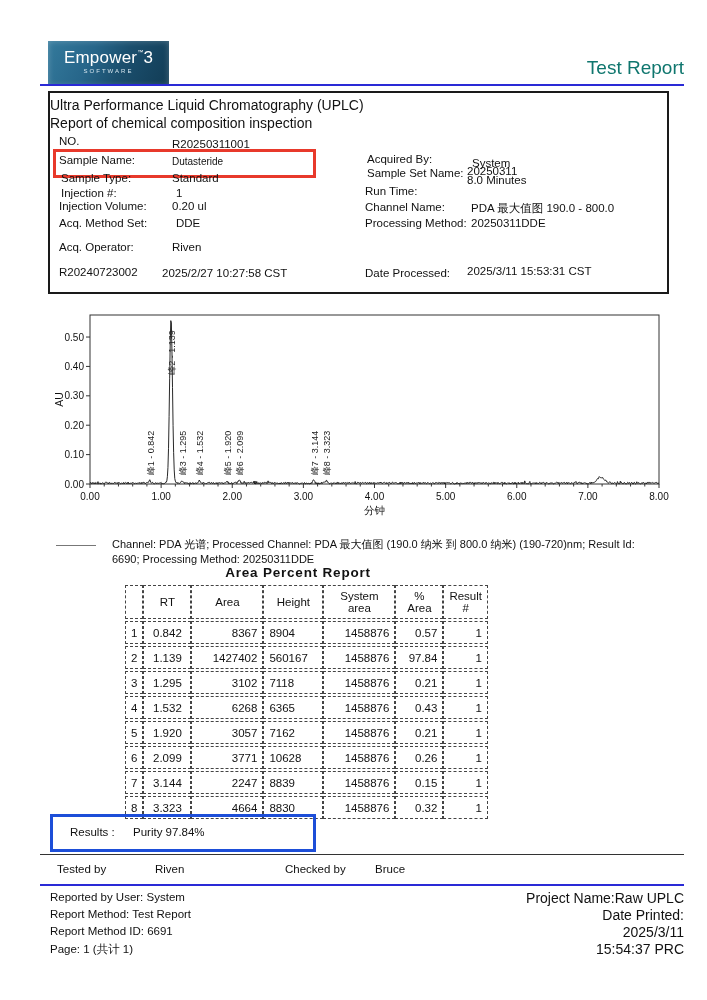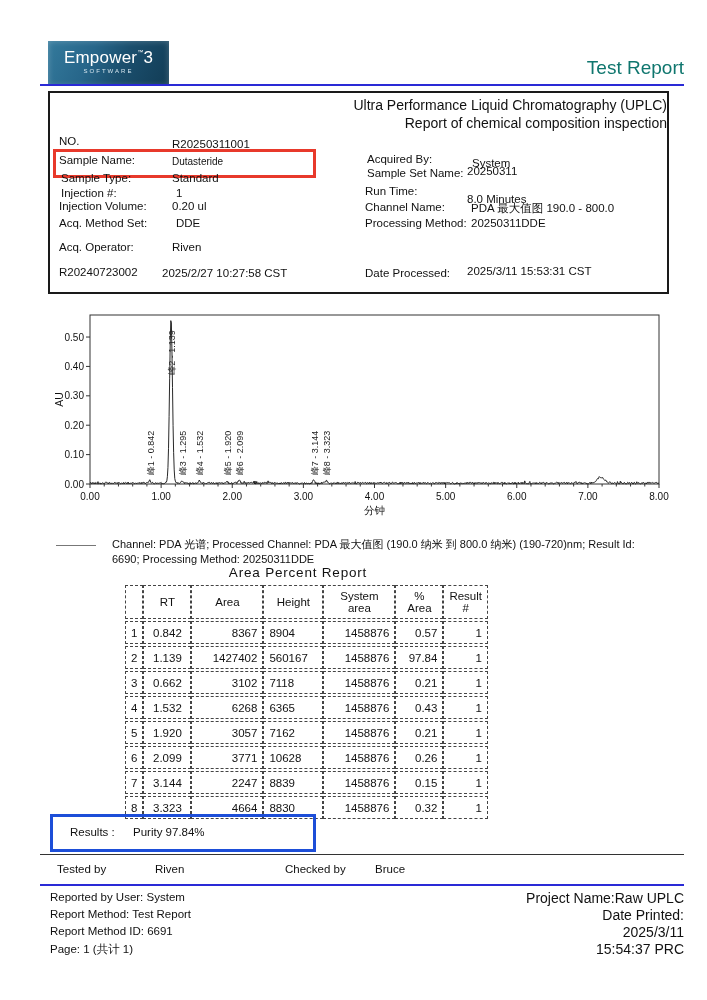--- a/index.html
+++ b/index.html
@@ -10,31 +10,31 @@
   #logo{left:48px;top:41px;width:121px;height:45px;
         background:linear-gradient(115deg,#347a9c 0%,#27668a 35%,#1b4f6e 60%,#123c55 100%);
         color:#fff;text-align:center;box-shadow:inset 0 0 6px rgba(255,255,255,.25);}
   #logo .brandline{margin-top:7px;font-size:17px;letter-spacing:.2px;}
   #logo sup{font-size:6px;vertical-align:9px;}
   #logo .sub{font-size:6px;letter-spacing:2px;color:#d7e7f0;margin-top:0px;}
   #test-report{right:23px;top:57px;font-size:19px;color:#0f766e;}
   .blue-rule{left:40px;width:644px;height:2px;background:#2a2ad6;}
   
   #info-box{left:48px;top:91px;width:617px;height:199px;border:2px solid #1a1a1a;}
-  #info-box .ttl{position:absolute;left:0;width:100%;text-align:right;font-size:14px;}
+  #info-box .ttl{position:absolute;left:0;width:100%;text-align:left;font-size:14px;}
   .frow{position:absolute;font-size:11.5px;white-space:nowrap;}
   .fval{position:absolute;font-size:11.5px;white-space:nowrap;}
   #red-sample{position:absolute;left:3px;top:56px;width:257px;height:23px;border:3px solid #e8392b;}
   #results-box{left:50px;top:814px;width:260px;height:32px;border:3px solid #1d4ed8;font-size:11.5px;}
   #results-box span{position:absolute;top:9px;}
   
   #legend-sample{left:56px;top:545px;width:40px;height:1px;background:#777;}
   #legend-text{left:112px;top:537px;width:575px;font-size:11px;line-height:15px;}
   
-  #area-title{left:125px;top:565px;width:346px;text-align:center;font-weight:normal;
+  #area-title{left:125px;top:565px;width:346px;text-align:center;font-weight:bold;
               font-size:13.5px;letter-spacing:.8px;}
   #apr-table{position:absolute;left:125px;top:583px;border-collapse:separate;border-spacing:0 2px;
              table-layout:fixed;font-size:11.5px;}
   #apr-table td,#apr-table th{border:1px dashed #444;padding:1px 5px;font-weight:normal;
              box-sizing:border-box;overflow:hidden;}
   #apr-table thead th{height:34px;text-align:center;}
   #apr-table tbody td{height:23px;}
   .c-idx{width:18px;text-align:center;}
   .c-rt{width:48px;text-align:center;}
   .c-area{width:72px;text-align:right;}
@@ -90,21 +90,21 @@
     <div class="frow" style="left:9px;top:173px">R20240723002</div>
     <div class="fval" style="left:112px;top:174px">2025/2/27 10:27:58 CST</div>
 
     <div class="frow" style="left:317px;top:60px">Acquired By:</div>
     <div class="fval" style="left:422px;top:64px">System</div>
 
     <div class="frow" style="left:317px;top:74px">Sample Set Name:</div>
     <div class="fval" style="left:417px;top:72px">20250311</div>
 
     <div class="frow" style="left:315px;top:92px">Run Time:</div>
-    <div class="fval" style="left:417px;top:100px">8.0 Minutes</div>
+    <div class="fval" style="left:417px;top:81px">8.0 Minutes</div>
 
     <div class="frow" style="left:315px;top:108px">Channel Name:</div>
     <div class="fval" style="left:421px;top:108px">PDA 最大值图 190.0 - 800.0</div>
 
     <div class="frow" style="left:315px;top:124px">Processing Method:</div>
     <div class="fval" style="left:421px;top:124px">20250311DDE</div>
 
     <div class="frow" style="left:315px;top:174px">Date Processed:</div>
     <div class="fval" style="left:417px;top:172px">2025/3/11 15:53:31 CST</div>
   </div>
@@ -219,21 +219,21 @@
           <td class="c-idx">2</td>
           <td class="c-rt">1.139</td>
           <td class="c-area">1427402</td>
           <td class="c-ht">560167</td>
           <td class="c-tot">1458876</td>
           <td class="c-pct">97.84</td>
           <td class="c-res">1</td>
         </tr>
         <tr>
           <td class="c-idx">3</td>
-          <td class="c-rt">0.662</td>
+          <td class="c-rt">1.295</td>
           <td class="c-area">3102</td>
           <td class="c-ht">7118</td>
           <td class="c-tot">1458876</td>
           <td class="c-pct">0.21</td>
           <td class="c-res">1</td>
         </tr>
         <tr>
           <td class="c-idx">4</td>
           <td class="c-rt">1.532</td>
           <td class="c-area">6268</td>

